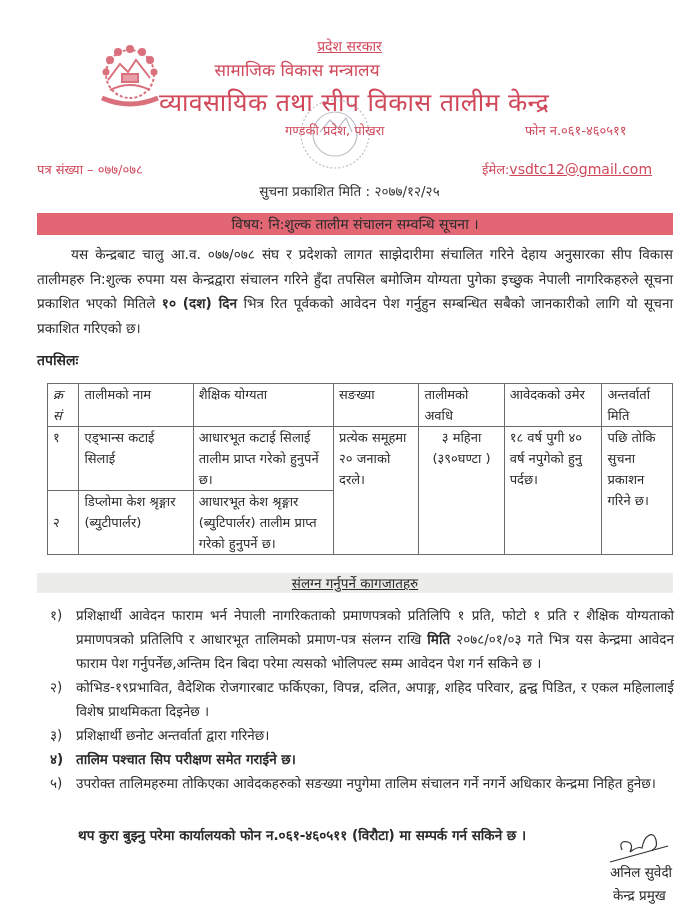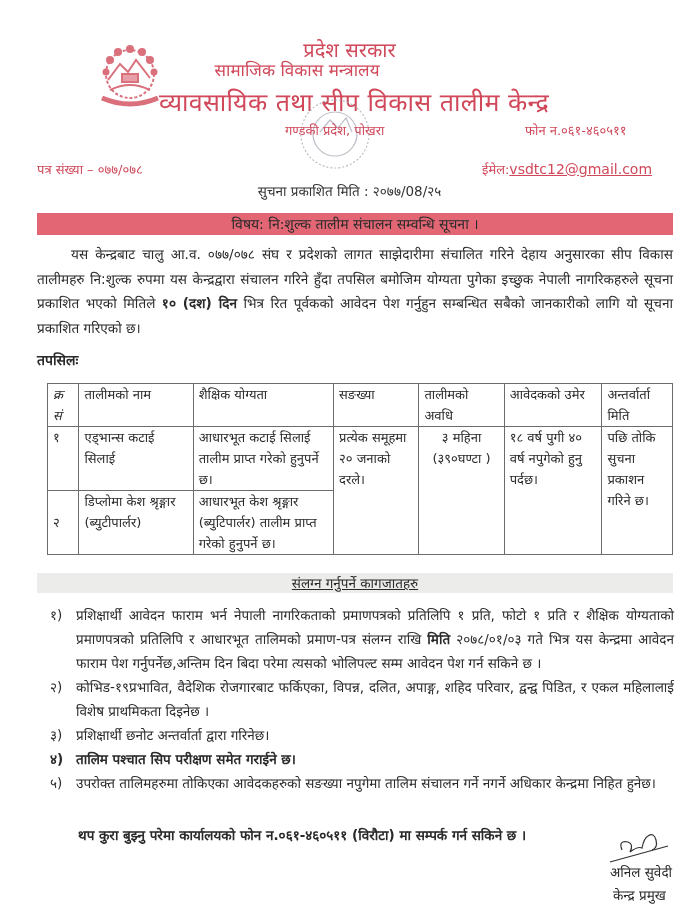--- a/index.html
+++ b/index.html
@@ -4,21 +4,21 @@
 <style>
   html, body { margin:0; padding:0; background:#ffffff; }
   body {
     width:699px; height:910px; position:relative; overflow:hidden;
     font-family:"DejaVu Sans", sans-serif; color:#2a2a2a;
   }
   .abs { position:absolute; }
   .red { color:#d0485a; }
   
   #emblem { left:92px; top:40px; width:76px; height:76px; }
-  #hdr-gov { left:0; width:699px; top:36px; text-align:center; font-size:20px; }
+  #hdr-gov { left:0; width:699px; top:36px; text-align:center; font-size:14px;text-decoration:underline; }
   #hdr-ministry { left:0; width:594px; top:58px; text-align:center; font-size:17px; }
   #hdr-center { left:104px; width:500px; top:84px; text-align:center; font-size:25px; letter-spacing:0.3px; }
   #hdr-address { left:285px; top:121px; font-size:13px; }
   #hdr-phone { left:525px; top:121px; font-size:13px; }
   #stamp { left:290px; top:96px; width:90px; height:90px; }
   #ref-no { left:37px; top:160px; font-size:13px; }
   #email-wrap { left:482px; top:160px; font-size:13px; }
   #email-link { color:#d0485a; text-decoration:underline; font-size:14px;margin-top:24px; }
   #pub-date { left:0; width:699px; top:182px; text-align:center; font-size:13.5px; color:#333; }
 
@@ -107,21 +107,21 @@
     </g>
   </svg>
 </div>
 
 <div class="abs red" id="hdr-address">गण्डकी प्रदेश, पोखरा</div>
 <div class="abs red" id="hdr-phone">फोन न.०६१-४६०५११</div>
 <div class="abs red" id="ref-no">पत्र संख्या – ०७७/०७८</div>
 <div class="abs red" id="email-wrap">
   <span>ईमेल:</span><a id="email-link">vsdtc12@gmail.com</a>
 </div>
-<div class="abs" id="pub-date">सुचना प्रकाशित मिति : २०७७/08/२५</div>
+<div class="abs" id="pub-date">सुचना प्रकाशित मिति : २०७७/१२/२५</div>
 
 <div class="abs" id="subject-band">
   <span>विषय: नि:शुल्क तालीम संचालन सम्वन्धि सूचना ।</span>
 </div>
 
 <div class="abs" id="intro"><span>यस केन्द्रबाट चालु आ.व. ०७७/०७८ संघ र प्रदेशको लागत साझेदारीमा संचालित गरिने देहाय अनुसारका सीप विकास तालीमहरु नि:शुल्क रुपमा यस केन्द्रद्वारा संचालन गरिने हुँदा तपसिल बमोजिम योग्यता पुगेका इच्छुक नेपाली नागरिकहरुले सूचना प्रकाशित भएको मितिले </span><b>१० (दश) दिन</b><span> भित्र रित पूर्वकको आवेदन पेश गर्नुहुन सम्बन्धित सबैको जानकारीको लागि यो सूचना प्रकाशित गरिएको छ।</span></div>
 
 <div class="abs" id="tapasil">तपसिलः</div>
 
 <table class="abs" id="info-table">

